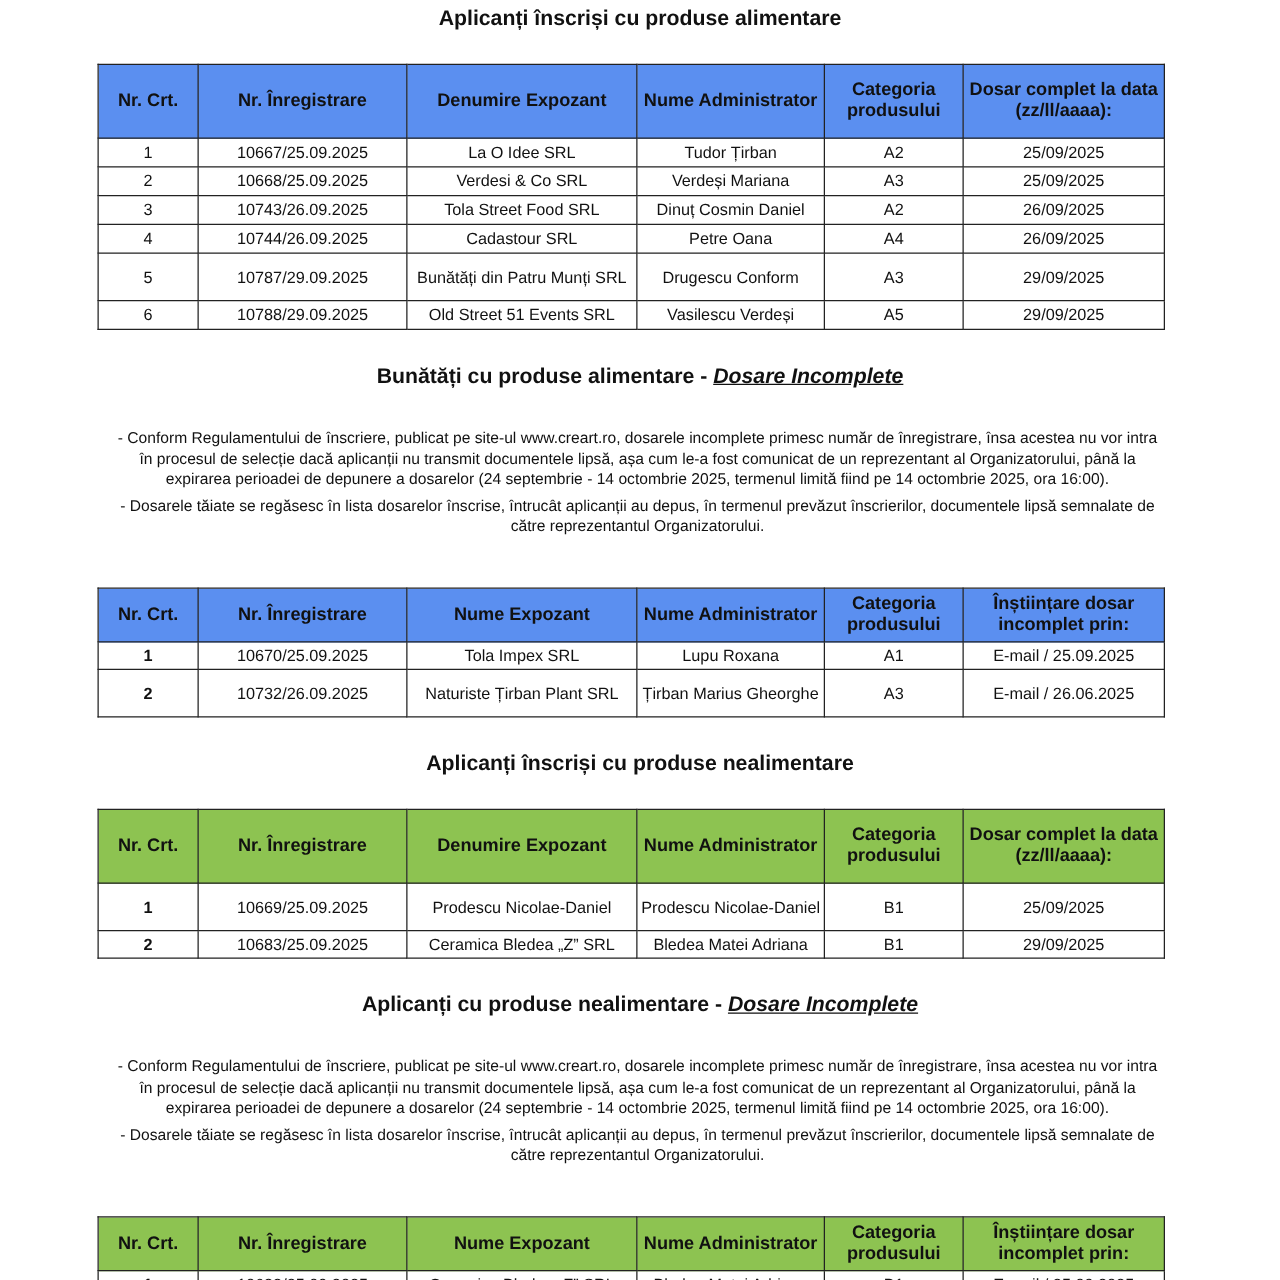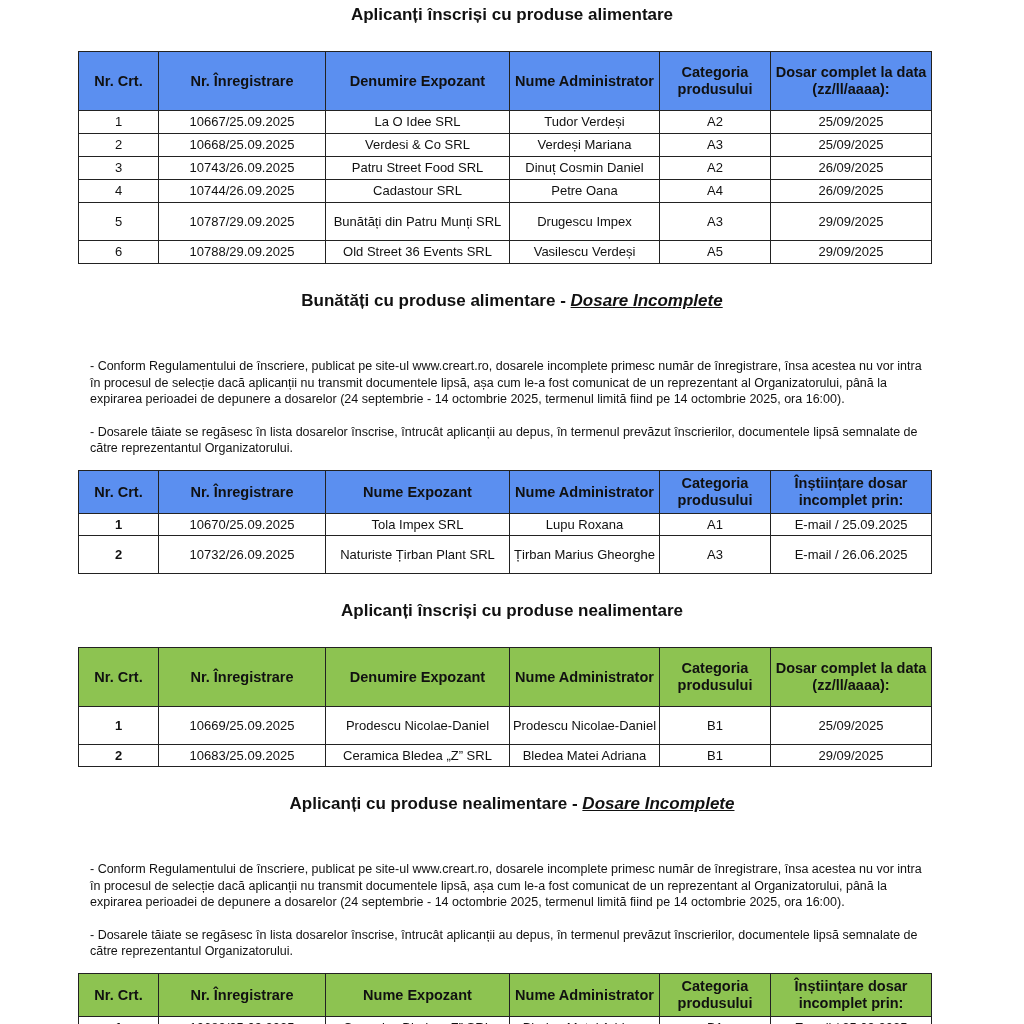--- a/index.html
+++ b/index.html
@@ -2,21 +2,21 @@
 <html><head>
 <meta charset="utf-8">
 <style>
   html, body { margin: 0; padding: 0; background: #ffffff; }
   body { width: 1024px; height: 1024px; overflow: hidden; position: relative;
          font-family: "Liberation Sans", sans-serif; color: #111; }
   .heading { position: absolute; left: 0; width: 1024px; text-align: center;
              font-weight: bold; font-size: 17px; }
   .heading u { text-decoration: underline; font-style: italic; }
   .notes { position: absolute; left: 90px; width: 840px; font-size: 12.5px; line-height: 16.6px; }
-  .notes p { margin: 16px 0 5px 0; }
+  .notes p { margin: 0 0 5px 0; text-align: center; }
   table.t { position: absolute; left: 78px; border-collapse: collapse; table-layout: fixed; width: 853px; }
   table.t td, table.t th { border: 1px solid #222; text-align: center; vertical-align: middle;
                            font-size: 13px; padding: 0 2px; line-height: 16px; }
   table.t th { font-weight: bold; font-size: 14.5px; line-height: 17px; }
   table.blue th { background: #5b8ff0; }
   table.green th { background: #8dc351; }
   .bold-first td:first-child { font-weight: bold; }
 </style>
 </head>
 <body>
@@ -39,60 +39,60 @@
         <th>Nume Administrator</th>
         <th>Categoria produsului</th>
         <th>Dosar complet la data (zz/ll/aaaa):</th>
       </tr>
     </thead>
     <tbody>
       <tr style="height: 23px;">
         <td>1</td>
         <td>10667/25.09.2025</td>
         <td>La O Idee SRL</td>
-        <td>Tudor Verdeși</td>
+        <td>Tudor Țirban</td>
         <td>A2</td>
         <td>25/09/2025</td>
       </tr>
       <tr style="height: 23px;">
         <td>2</td>
         <td>10668/25.09.2025</td>
         <td>Verdesi &amp; Co SRL</td>
         <td>Verdeși Mariana</td>
         <td>A3</td>
         <td>25/09/2025</td>
       </tr>
       <tr style="height: 23px;">
         <td>3</td>
         <td>10743/26.09.2025</td>
-        <td>Patru Street Food SRL</td>
+        <td>Tola Street Food SRL</td>
         <td>Dinuț Cosmin Daniel</td>
         <td>A2</td>
         <td>26/09/2025</td>
       </tr>
       <tr style="height: 23px;">
         <td>4</td>
         <td>10744/26.09.2025</td>
         <td>Cadastour SRL</td>
         <td>Petre Oana</td>
         <td>A4</td>
         <td>26/09/2025</td>
       </tr>
       <tr style="height: 38px;">
         <td>5</td>
         <td>10787/29.09.2025</td>
         <td>Bunătăți din Patru Munți SRL</td>
-        <td>Drugescu Impex</td>
+        <td>Drugescu Conform</td>
         <td>A3</td>
         <td>29/09/2025</td>
       </tr>
       <tr style="height: 23px;">
         <td>6</td>
         <td>10788/29.09.2025</td>
-        <td>Old Street 36 Events SRL</td>
+        <td>Old Street 51 Events SRL</td>
         <td>Vasilescu Verdeși</td>
         <td>A5</td>
         <td>29/09/2025</td>
       </tr>
     </tbody>
   </table>
 
 <div class="heading" style="top:291px;">
   <span>Bunătăți cu produse alimentare - </span><u>Dosare Incomplete</u>
 </div>

